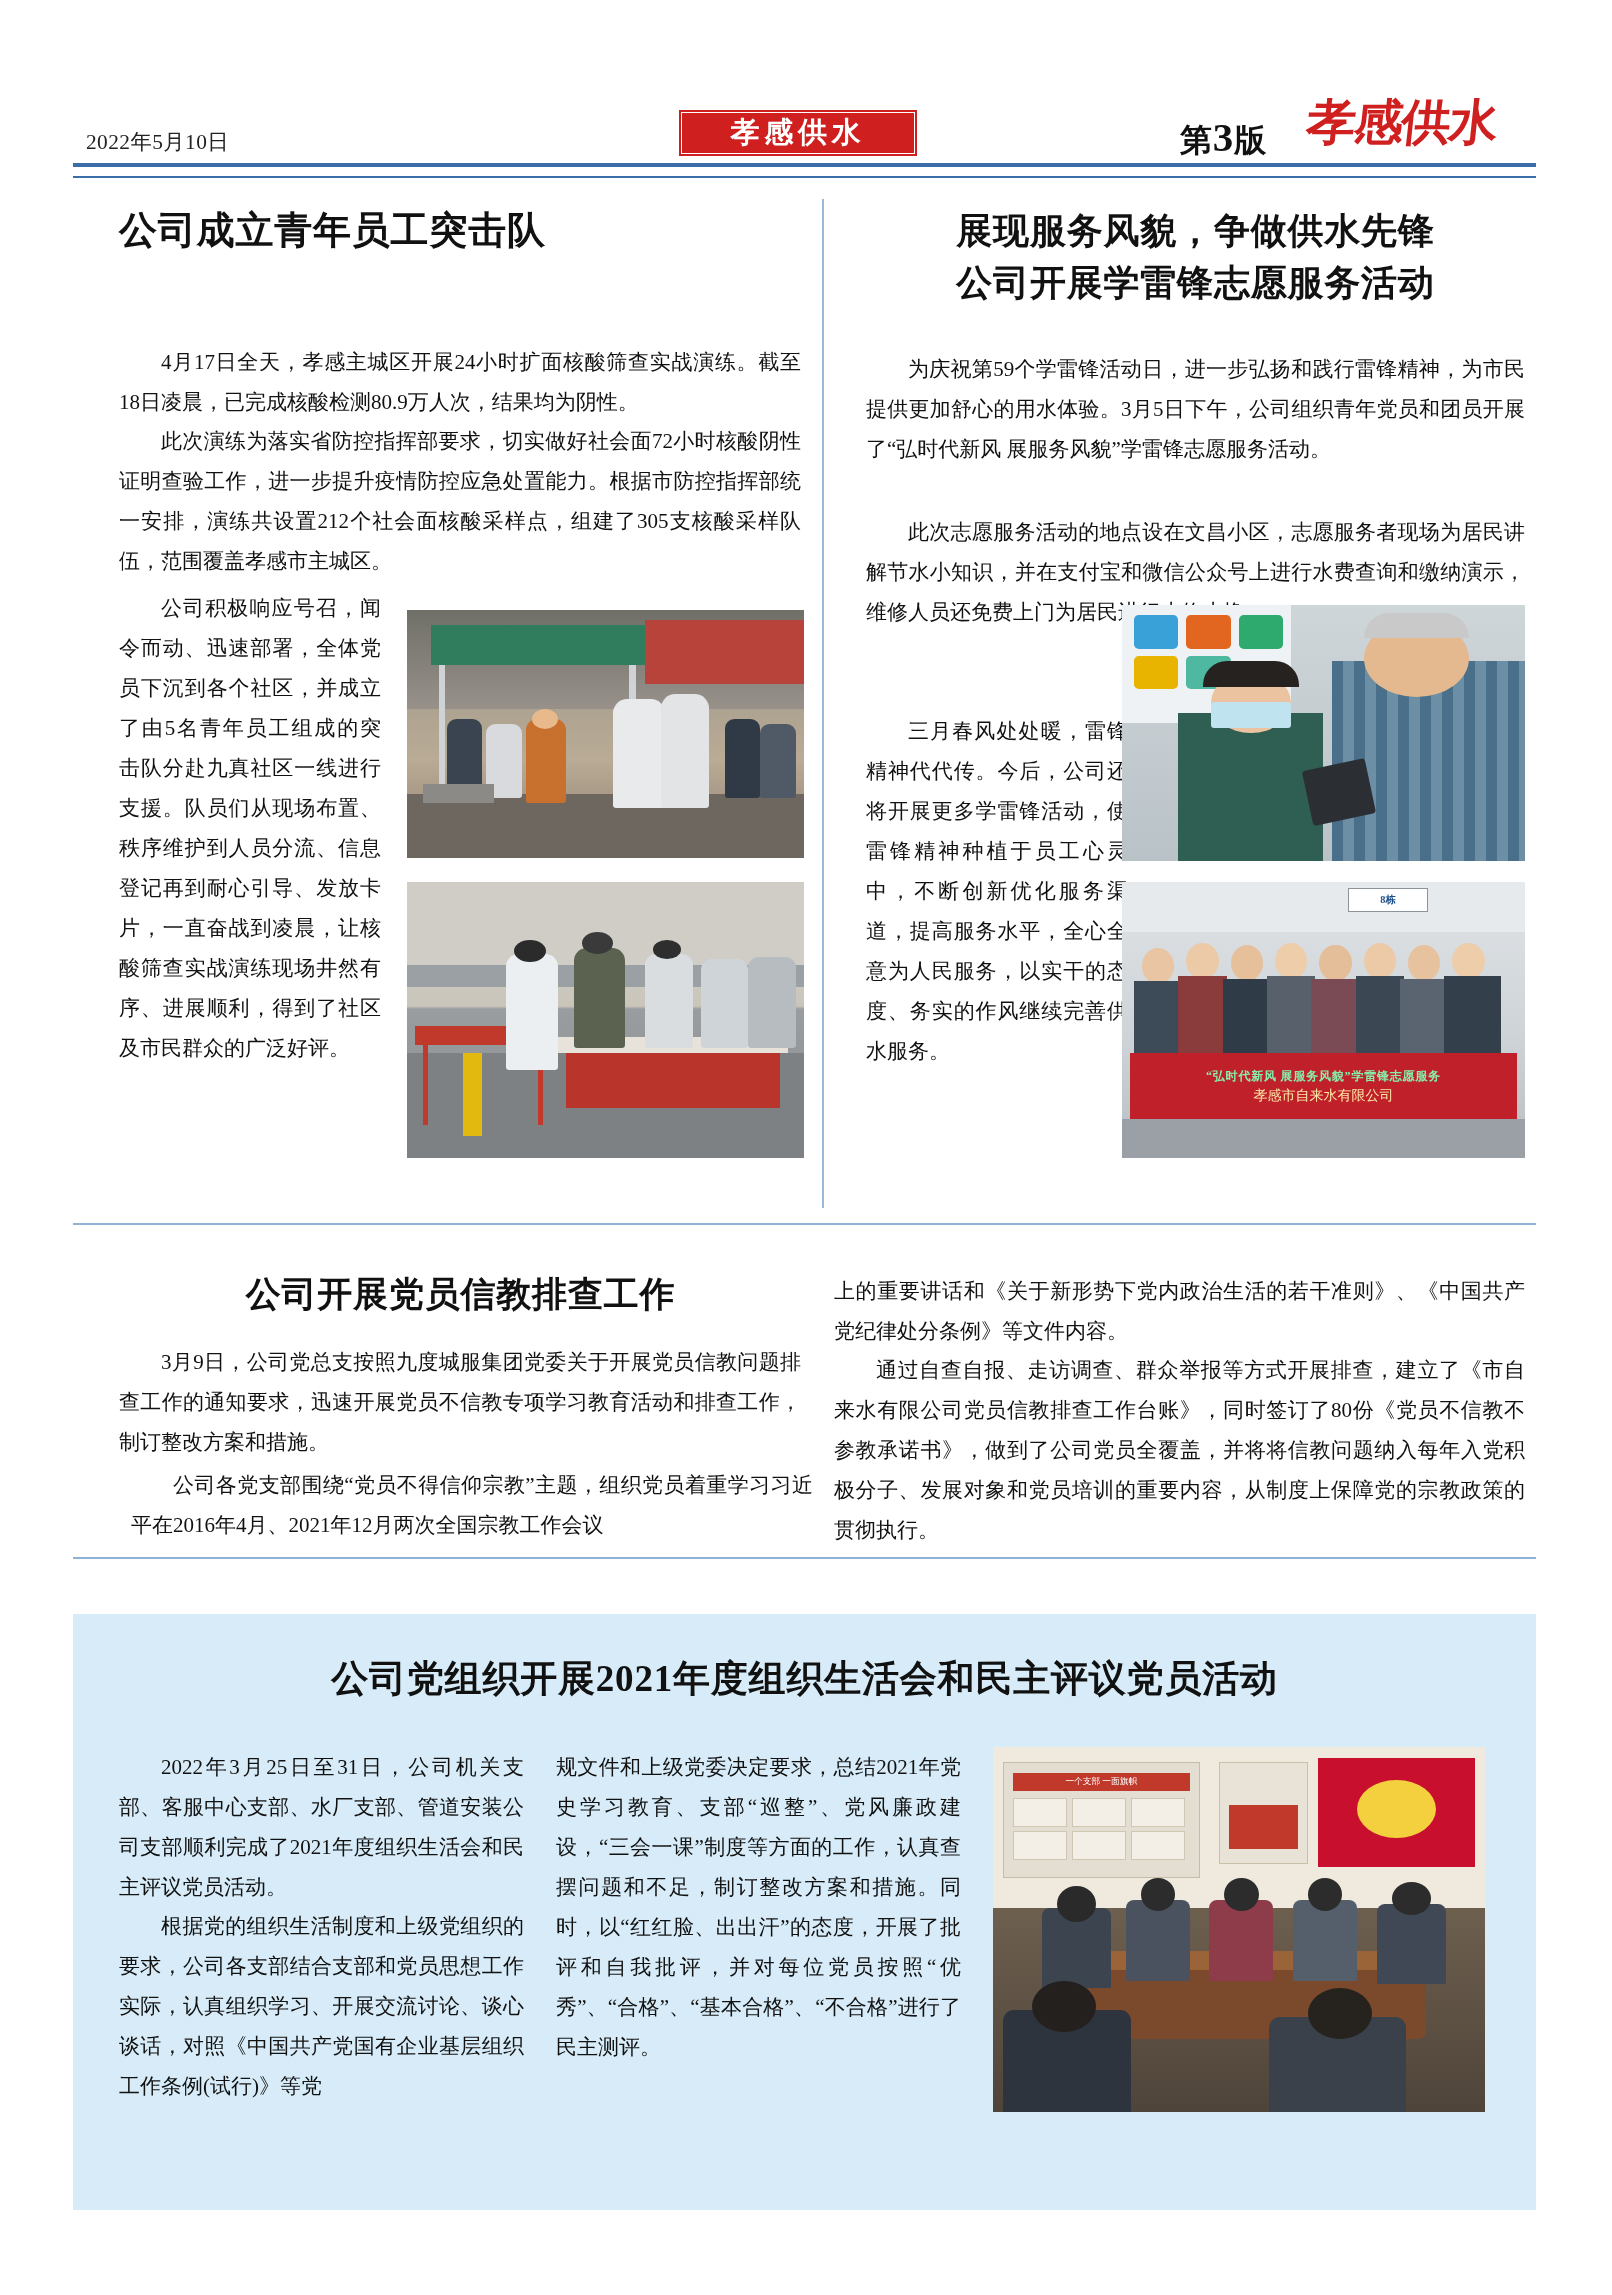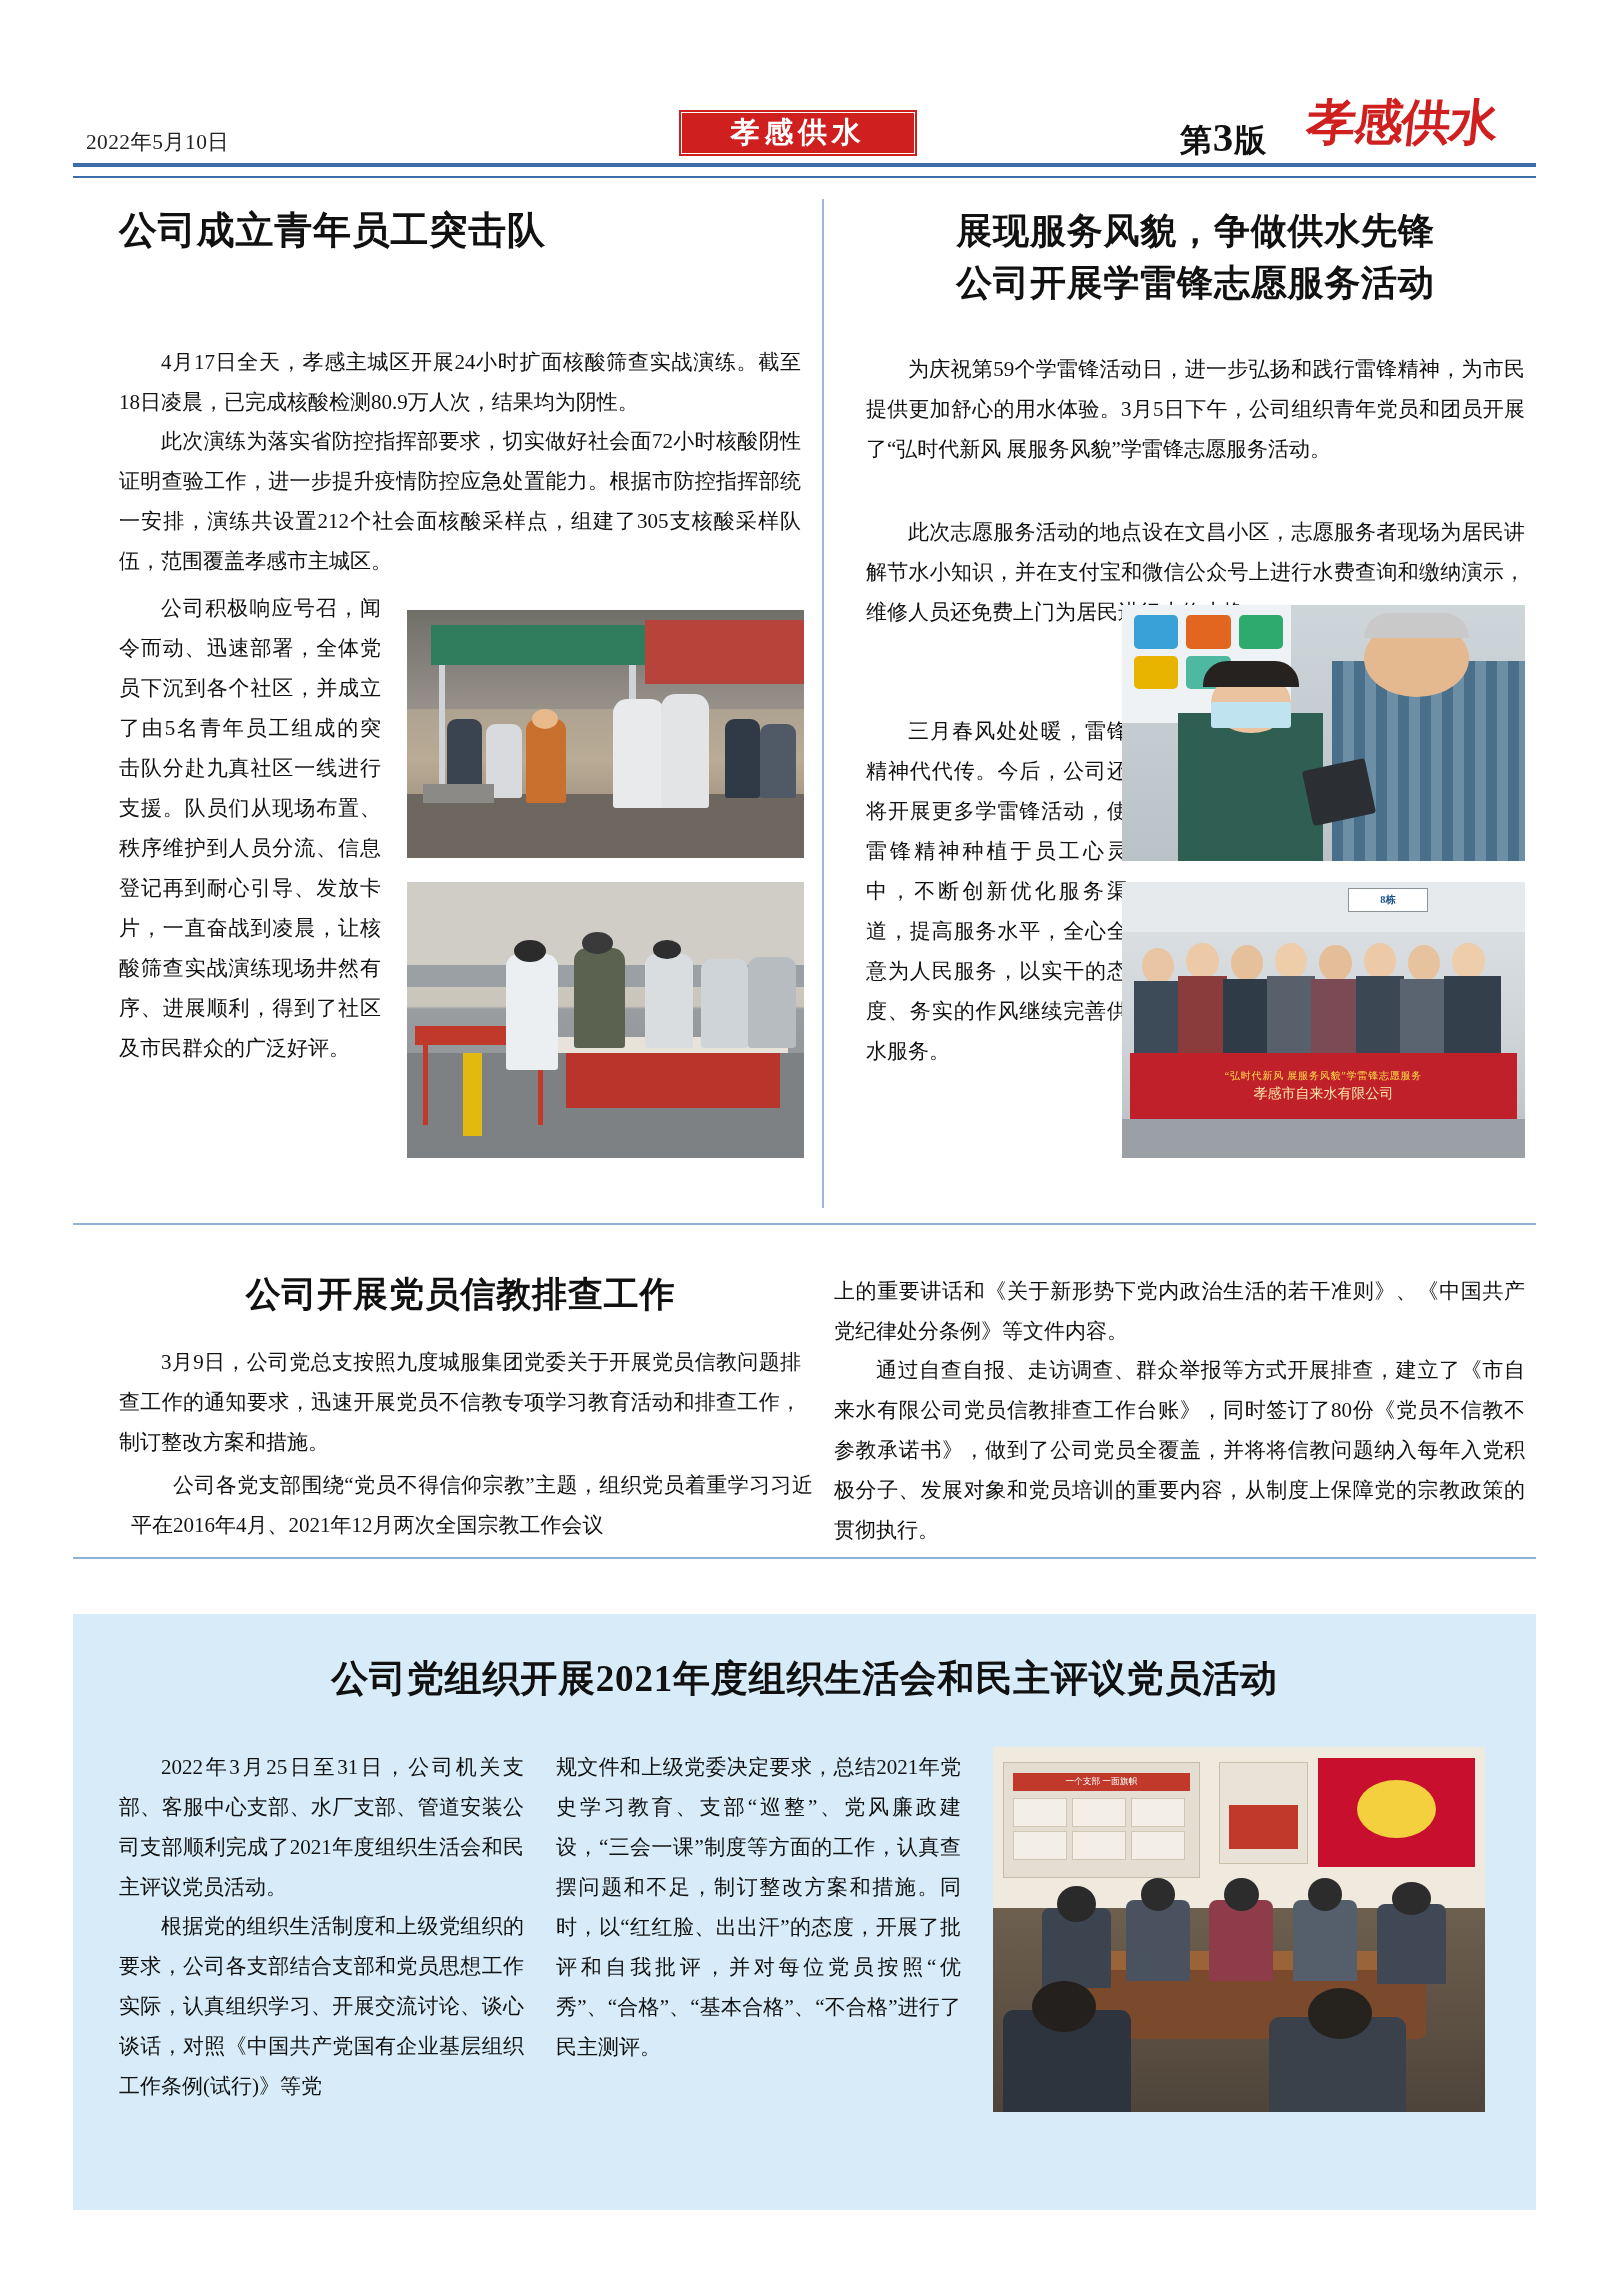--- a/index.html
+++ b/index.html
@@ -327,21 +327,21 @@
     <div class="rect" style="left:3%;top:36%;width:12%;height:30%;background:#3d4a58;"></div>
     <div class="rect" style="left:14%;top:34%;width:12%;height:32%;background:#8a3b3b;"></div>
     <div class="rect" style="left:25%;top:35%;width:12%;height:31%;background:#2f3b47;"></div>
     <div class="rect" style="left:36%;top:34%;width:12%;height:32%;background:#57606b;"></div>
     <div class="rect" style="left:47%;top:35%;width:12%;height:31%;background:#7a4a55;"></div>
     <div class="rect" style="left:58%;top:34%;width:12%;height:32%;background:#3b4854;"></div>
     <div class="rect" style="left:69%;top:35%;width:12%;height:31%;background:#5a6470;"></div>
     <div class="rect" style="left:80%;top:34%;width:14%;height:32%;background:#33404c;"></div>
 
     <div class="rect" style="left:2%;top:62%;width:96%;height:24%;background:#c0202a;display:flex;align-items:center;justify-content:center;flex-direction:column;">
-      <span style="color:#fde047;font-size:10px;font-weight:normal;letter-spacing:0.8px;">“弘时代新风 展服务风貌”学雷锋志愿服务</span>
+      <span style="color:#86efac;font-size:12px;font-weight:bold;letter-spacing:0.8px;">“弘时代新风 展服务风貌”学雷锋志愿服务</span>
       <span style="color:#ffe9a8;font-size:14px;margin-top:2.4px;">孝感市自来水有限公司</span>
     </div>
     <div class="rect" style="left:0;top:86%;width:100%;height:14%;background:#9aa0a5;"></div>
   </div>
 
   <div id="art3-title" class="headline">公司开展党员信教排查工作</div>
   <div id="art3-p1" class="para indent">3月9日，公司党总支按照九度城服集团党委关于开展党员信教问题排查工作的通知要求，迅速开展党员不信教专项学习教育活动和排查工作，制订整改方案和措施。</div>
   <div id="art3-p2" class="para indent">公司各党支部围绕“党员不得信仰宗教”主题，组织党员着重学习习近平在2016年4月、2021年12月两次全国宗教工作会议</div>
   <div id="art3-r1" class="para">上的重要讲话和《关于新形势下党内政治生活的若干准则》、《中国共产党纪律处分条例》等文件内容。</div>
   <div id="art3-r2" class="para indent">通过自查自报、走访调查、群众举报等方式开展排查，建立了《市自来水有限公司党员信教排查工作台账》，同时签订了80份《党员不信教不参教承诺书》，做到了公司党员全覆盖，并将将信教问题纳入每年入党积极分子、发展对象和党员培训的重要内容，从制度上保障党的宗教政策的贯彻执行。</div>

